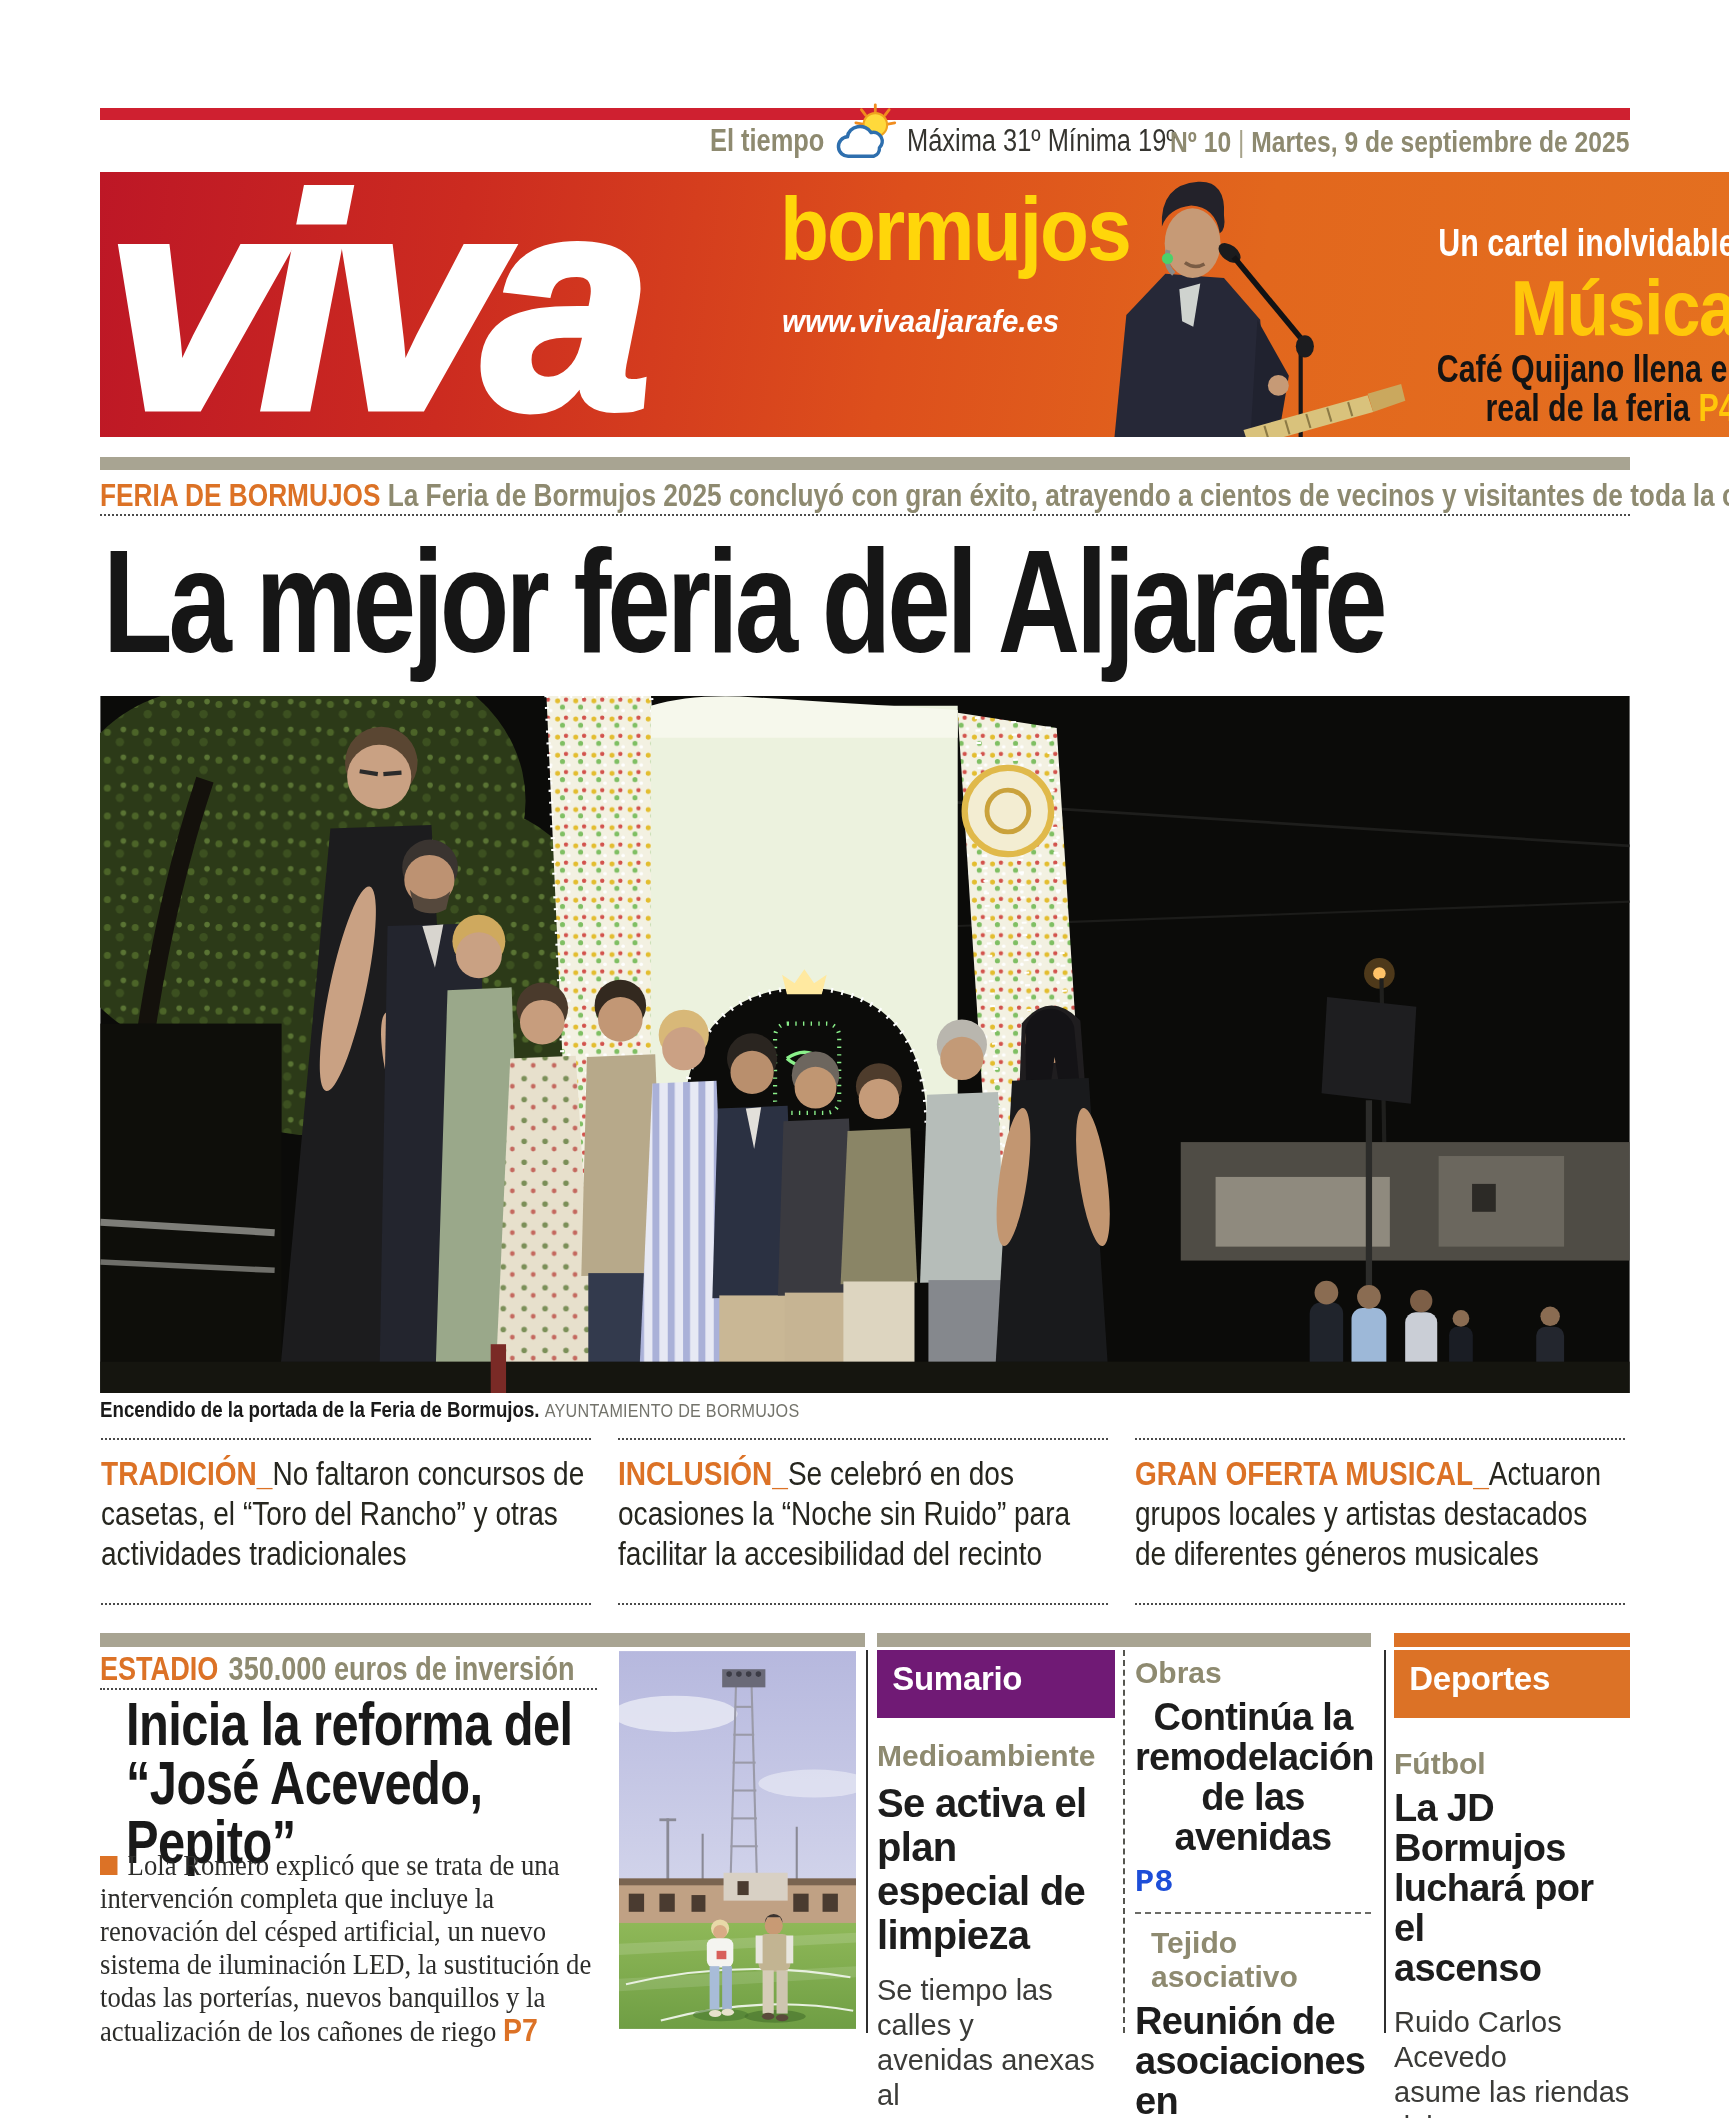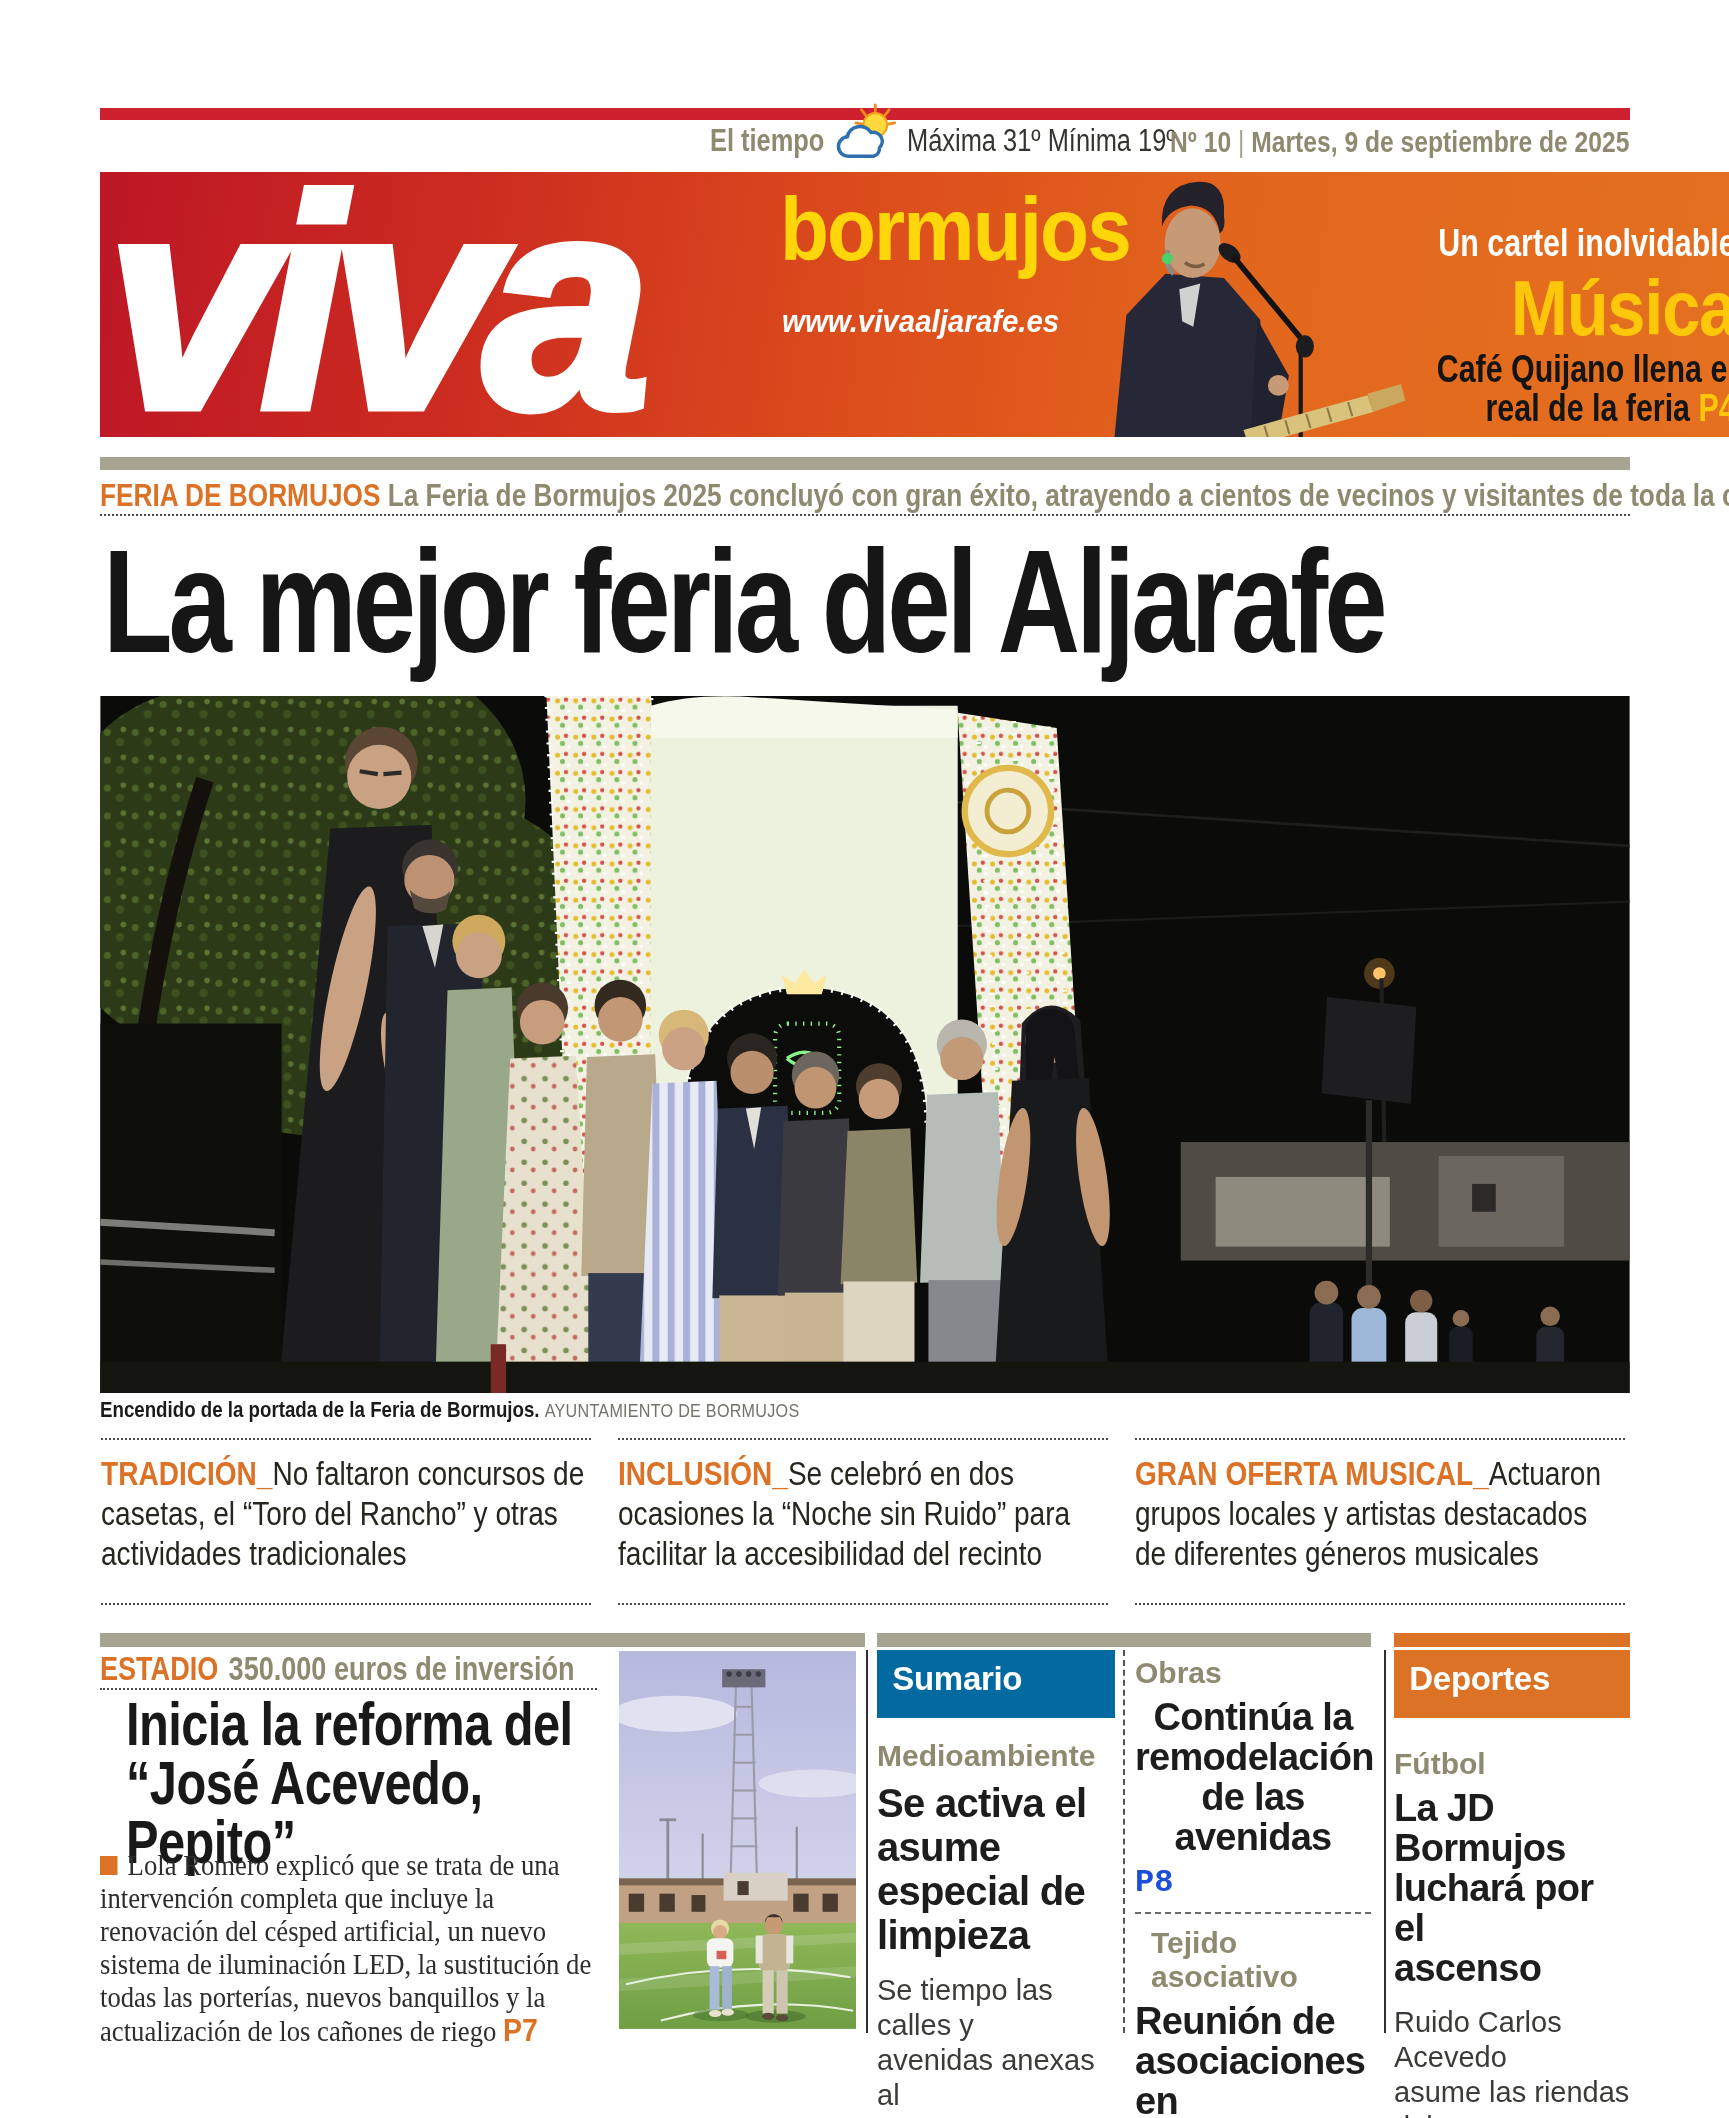--- a/index.html
+++ b/index.html
@@ -58,21 +58,21 @@
   .rule-estadio{left:100px;top:1688px;width:497px;}
   .story-headline{left:126px;top:1695px;width:600px;font-weight:800;font-size:61px;line-height:59px;
         color:#191919;transform:scaleX(.8);transform-origin:0 0;letter-spacing:-0.7px;}
   .story-body{left:100px;top:1849px;width:558px;transform:scaleX(.92);transform-origin:0 0;
         font-family:"Liberation Serif", serif;font-size:29px;line-height:33px;color:#2d2d2b;}
   .bullet{display:inline-block;width:19px;height:19px;background:#dc7226;margin-right:11px;}
   .pageref{font-family:"Liberation Sans", sans-serif;font-weight:800;color:#dc7226;}
   .col{top:1650px;}
   .colbox{height:68px;box-sizing:border-box;padding:9.8px 0 0 15.3px;}
   .colbox .t{color:#fff;font-weight:800;font-size:33px;letter-spacing:-0.3px;}
-  .box-khaki{background:#0369a1;}
+  .box-khaki{background:#701a75;}
   .box-orange{background:#dc7226;}
   .col .sec{font-weight:800;font-size:30px;}
   .col .hl{font-weight:800;color:#1d1d1d;letter-spacing:-0.7px;}
   .col .bd{font-weight:400;color:#3b3b38;font-size:29px;line-height:35px;}
   .col .pg{font-weight:800;font-size:32px;color:#1d4ed8;font-family:Liberation Mono, monospace;}
   .sum-hl{font-size:40px;line-height:44px;}
   .small-hl{font-size:38px;line-height:40px;}
 </style>
 </head>
 <body>
@@ -415,21 +415,21 @@
     <ellipse cx="214" cy="524" rx="9" ry="5" fill="#5a4a3a"></ellipse>
       <ellipse cx="234" cy="526" rx="9" ry="5" fill="#5a4a3a"></ellipse>
   </svg>
 
   <div class="abs col" style="left:877px;width:238px;">
     <div class="colbox box-khaki">
       <span class="t">Sumario</span>
     </div>
     <div class="sec olive" style="margin-top:21px;">Medioambiente</div>
     <div class="hl sum-hl" style="margin-top:8.4px;">
-      <span style="display:block;">Se activa el asume</span>
+      <span style="display:block;">Se activa el plan</span>
       <span style="display:block;">especial de</span>
       <span style="display:block;">limpieza</span>
     </div>
     <div class="bd" style="margin-top:15.3px;">
       <span style="display:block;">Se tiempo las calles y</span>
       <span style="display:block;">avenidas anexas al</span>
       <span style="display:block;">recinto ferial</span>
     </div>
 
   </div>

